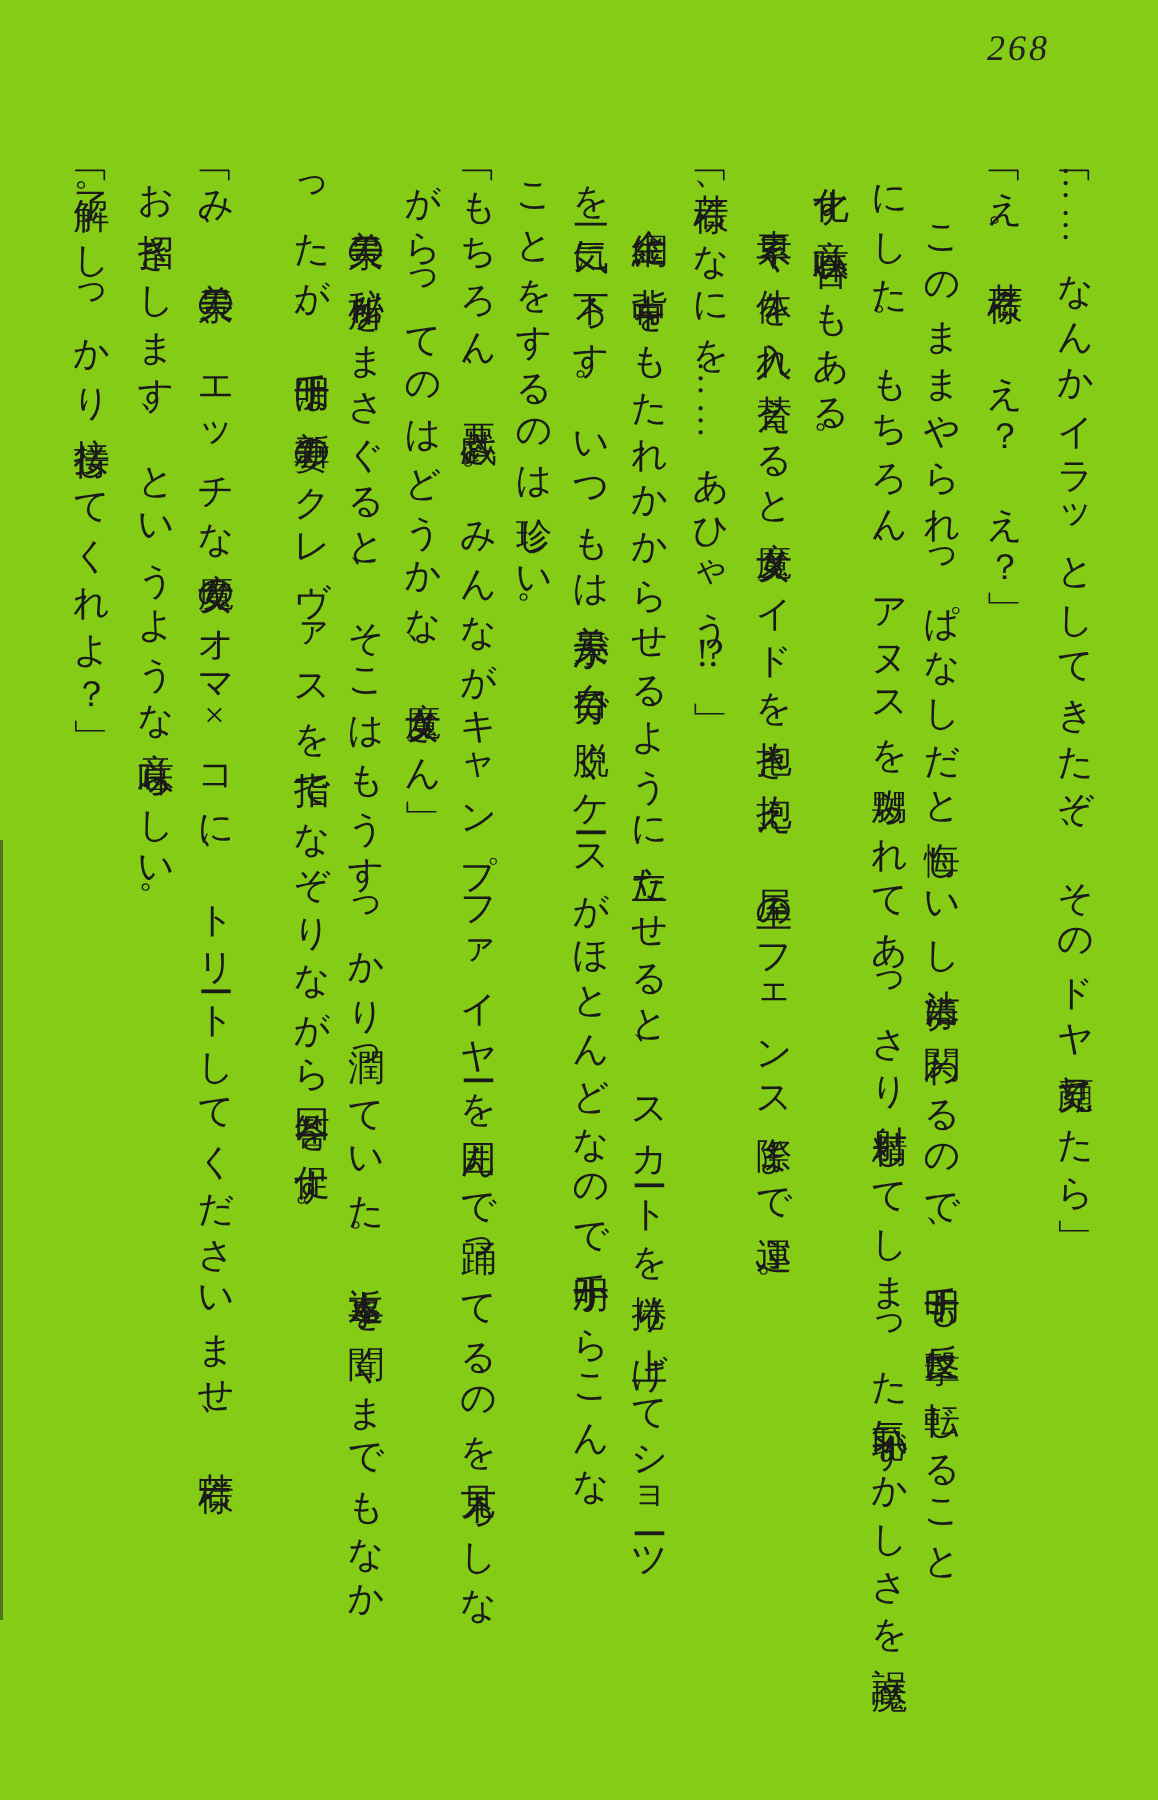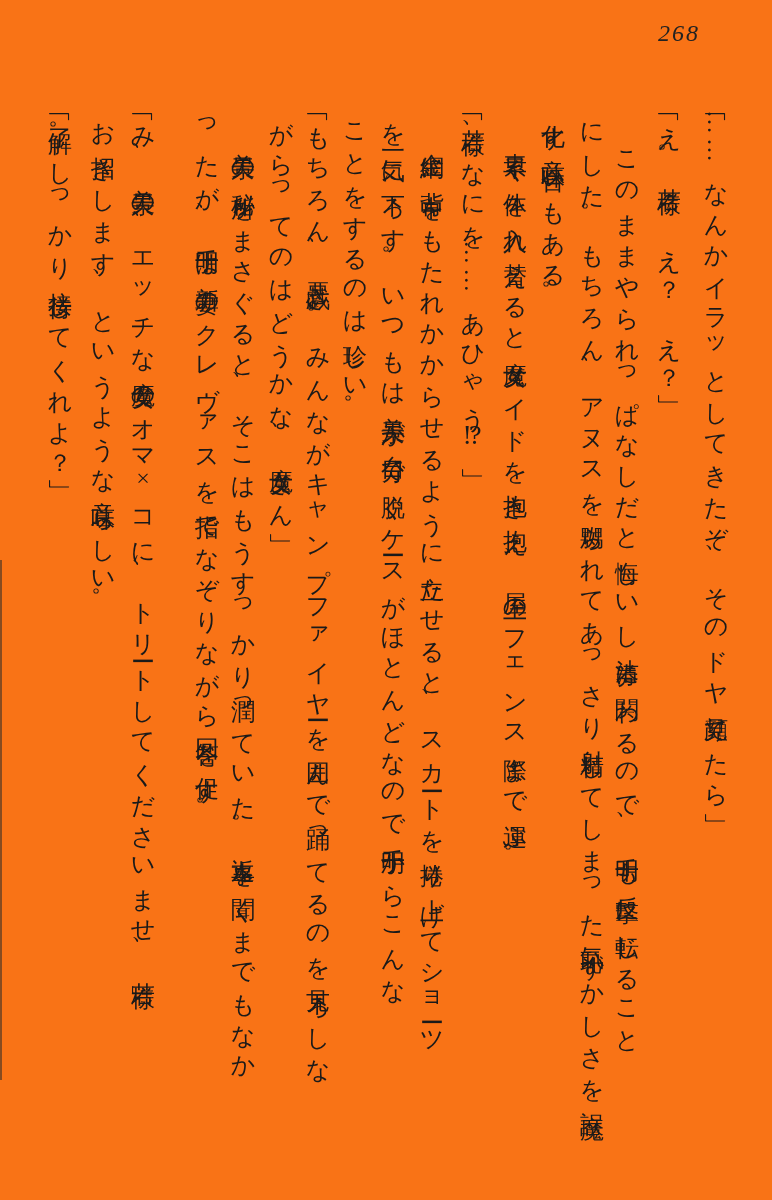--- a/index.html
+++ b/index.html
@@ -1,20 +1,20 @@
 <!DOCTYPE html>
 <html><head>
 <meta charset="utf-8">
 <style>
   html, body { margin: 0; padding: 0; background: #e8e8e8; }
   .page {
     position: relative;
     width: 772px;
     height: 1200px;
-    background: #f97316;
+    background: #84cc16;
     overflow: hidden;
     font-family: "Liberation Serif", "DejaVu Serif", serif;
     color: #191919;
   }
   .page-number {
     position: absolute;
     top: 20px;
     left: 658px;
     font-size: 24px;
     font-style: italic;

